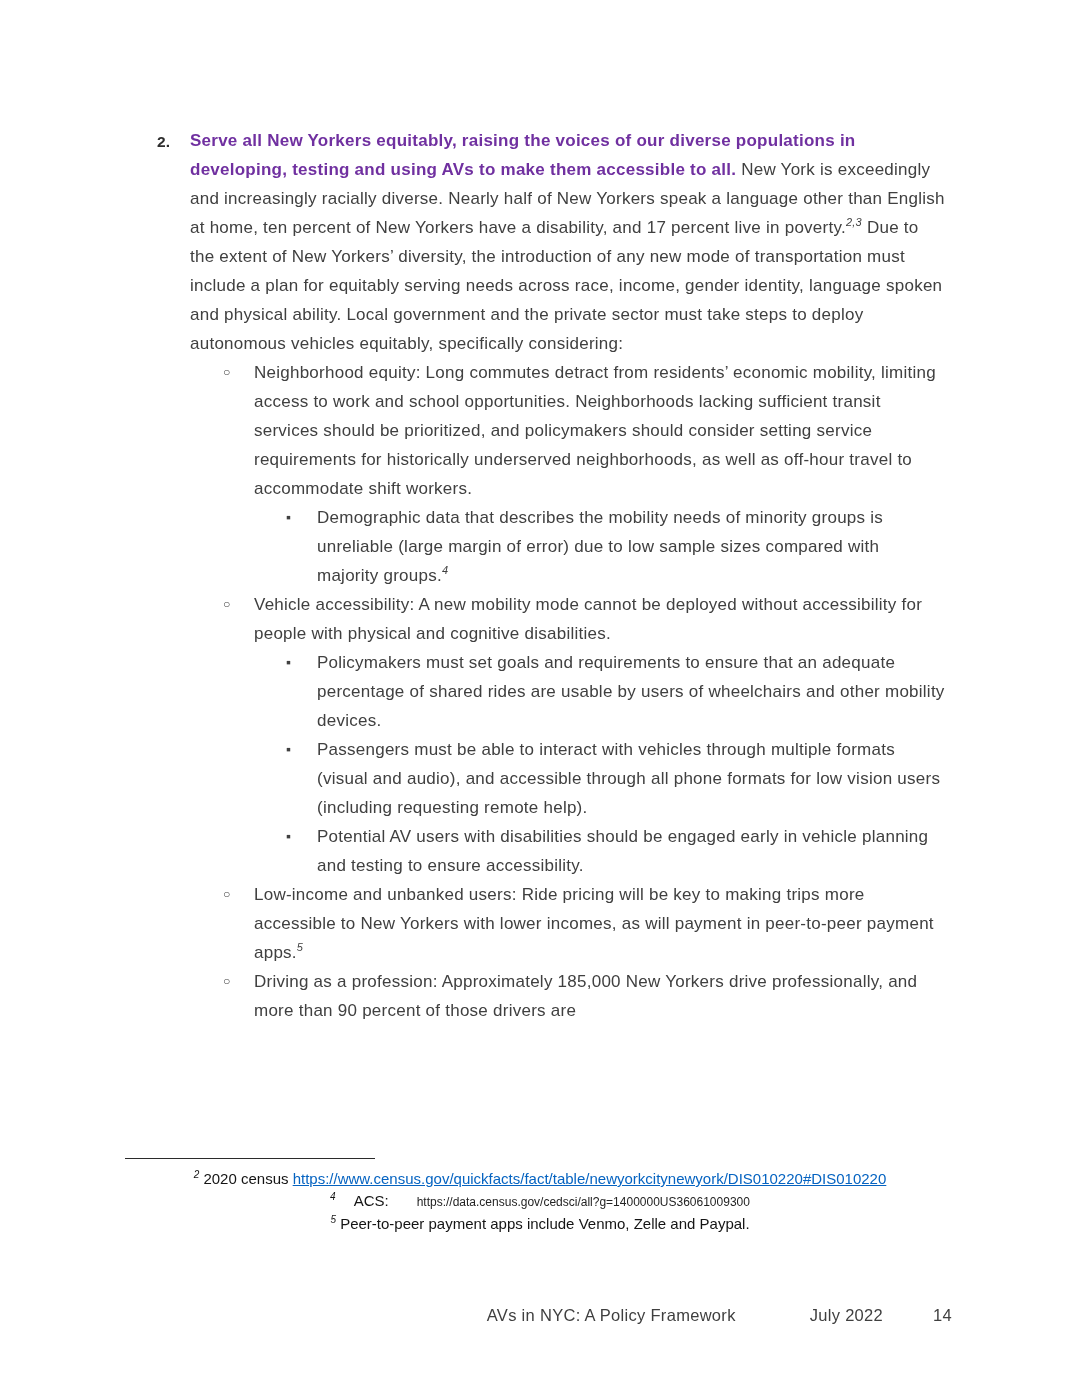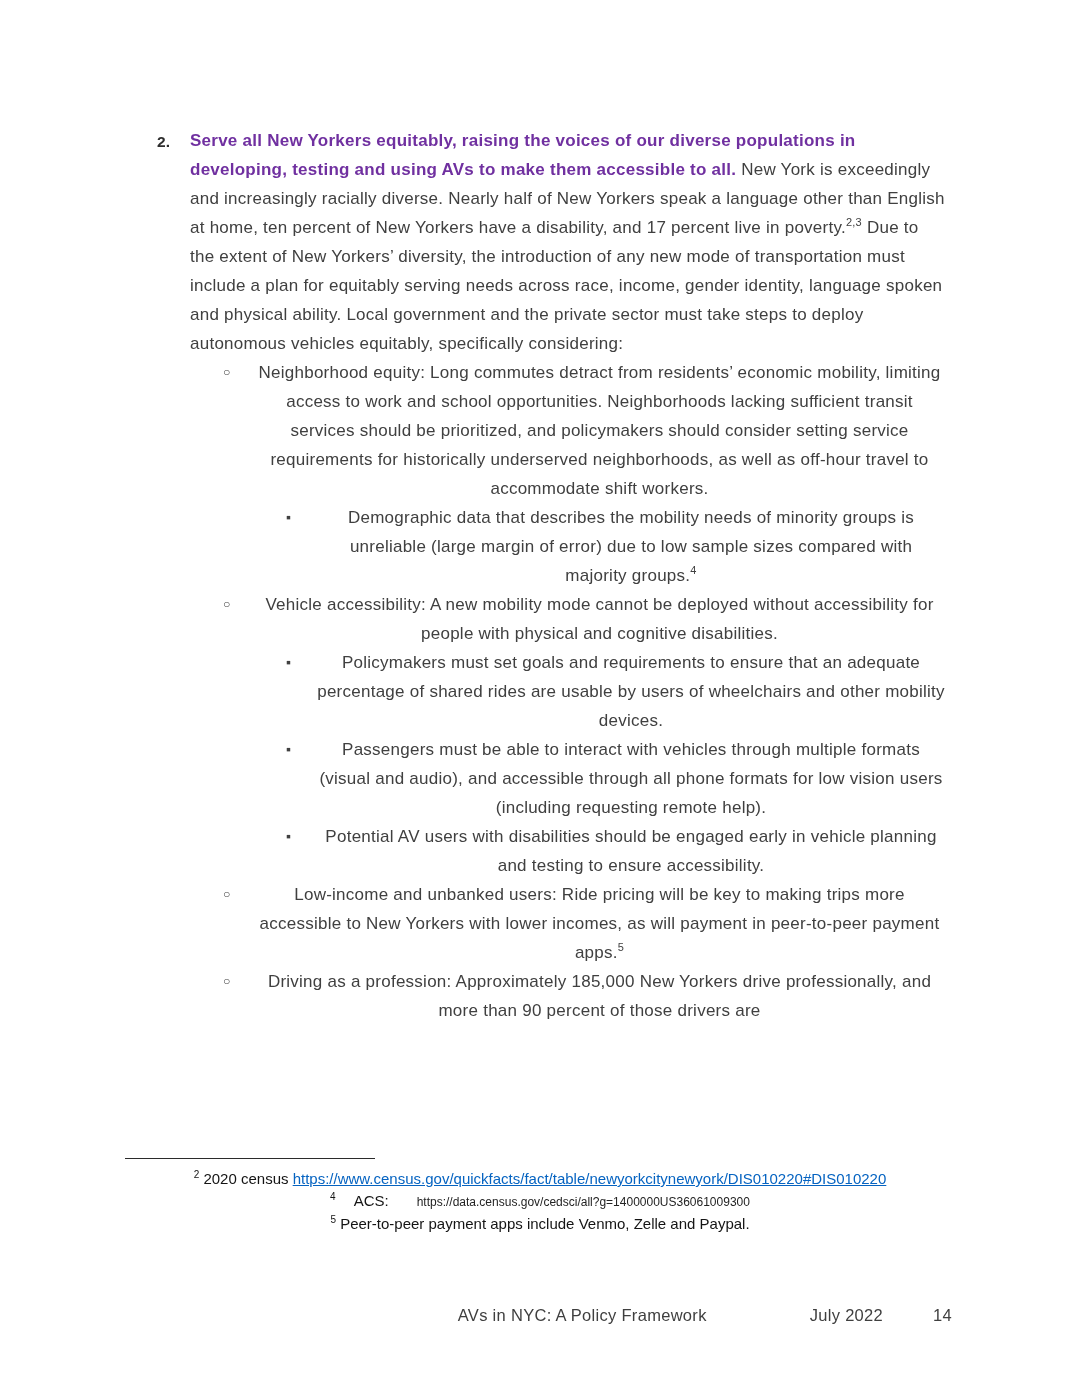--- a/index.html
+++ b/index.html
@@ -38,33 +38,34 @@
 
   .lead-bold {
     font-weight: bold;
     color: var(--heading-purple, #7030a0);
   }
 
   sup {
     font-size: 11px;
     line-height: 0;
     vertical-align: super;
+    font-style: italic;
   }
 
   .bullet { display: flex; }
   .bullet .marker {
     flex: 0 0 31px;
     line-height: 29px;
     color: #404040;
   }
   .bullet.l1 { margin-left: 33px; }
   .bullet.l2 { margin-left: 96px; }
   .bullet.l1 .marker { font-size: 12px; }
   .bullet.l2 .marker { font-size: 14px; }
-  .btext { flex: 1; text-align: center; }
+  .btext { flex: 1; }
 
   
   .footnotes {
     position: absolute;
     left: 125px;
     top: 1158px;
     width: 830px;
     color: #141414;
     font-size: 15px;
     line-height: 22px;
@@ -97,21 +98,21 @@
     left: 0;
     right: 128px;
     display: flex;
     justify-content: flex-end;
     align-items: flex-start;
     color: #3f3f3f;
     font-size: 16.5px;
     letter-spacing: 0.3px;
   }
   .footer-title { margin-right: 74px; }
-  .footer-date  { margin-right: 50px; margin-left: 29px; }
+  .footer-date  { margin-right: 50px; }
 </style>
 </head>
 <body>
 
 <div class="page">
 
   <div class="main">
     <div class="numbered">
       <div class="item-number">2.</div>
       <div class="item-body">

